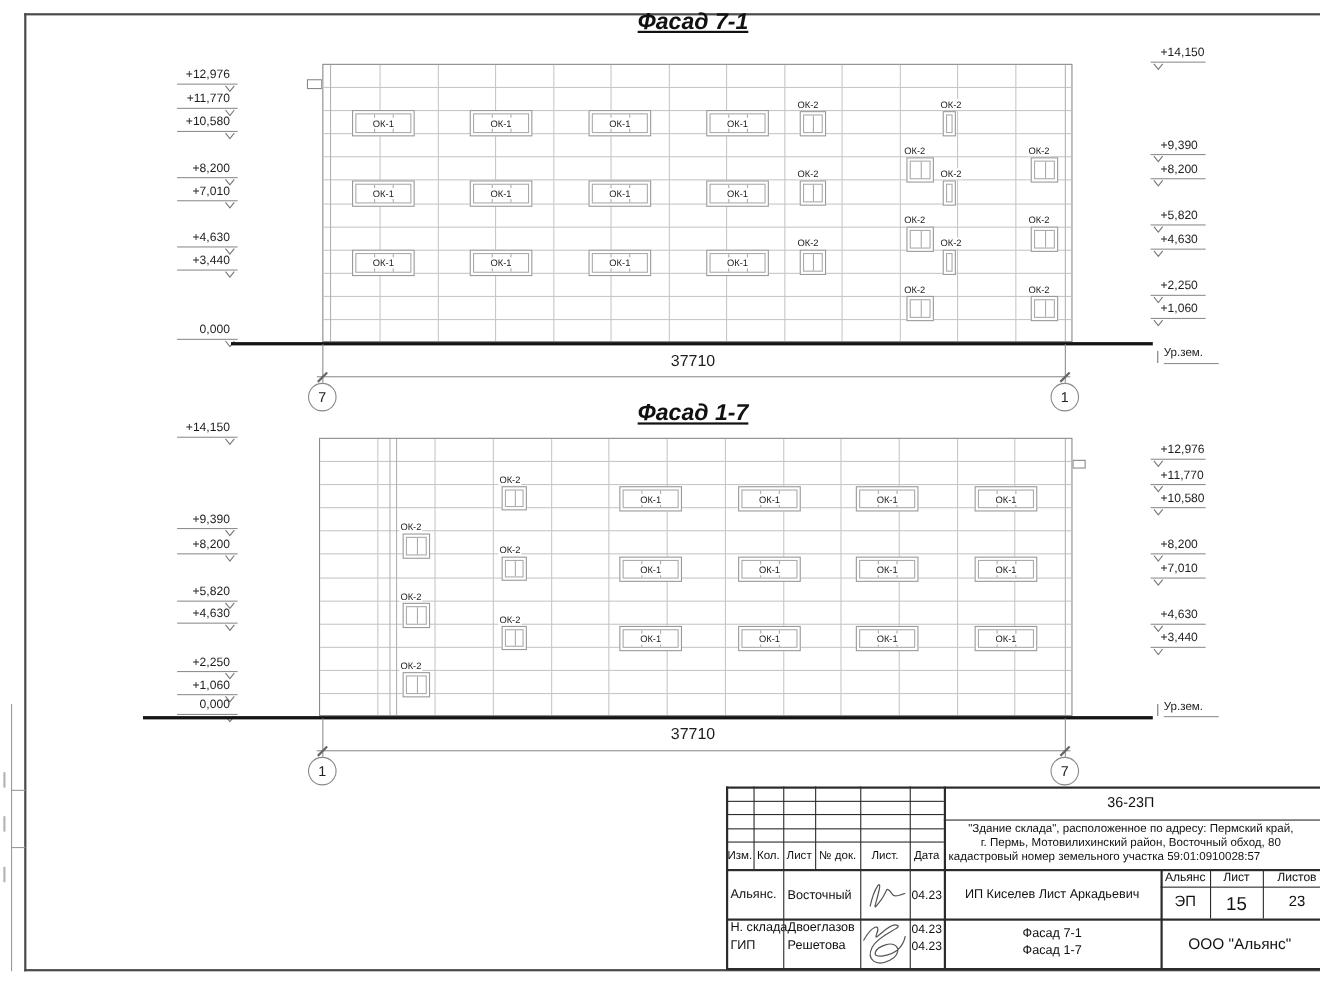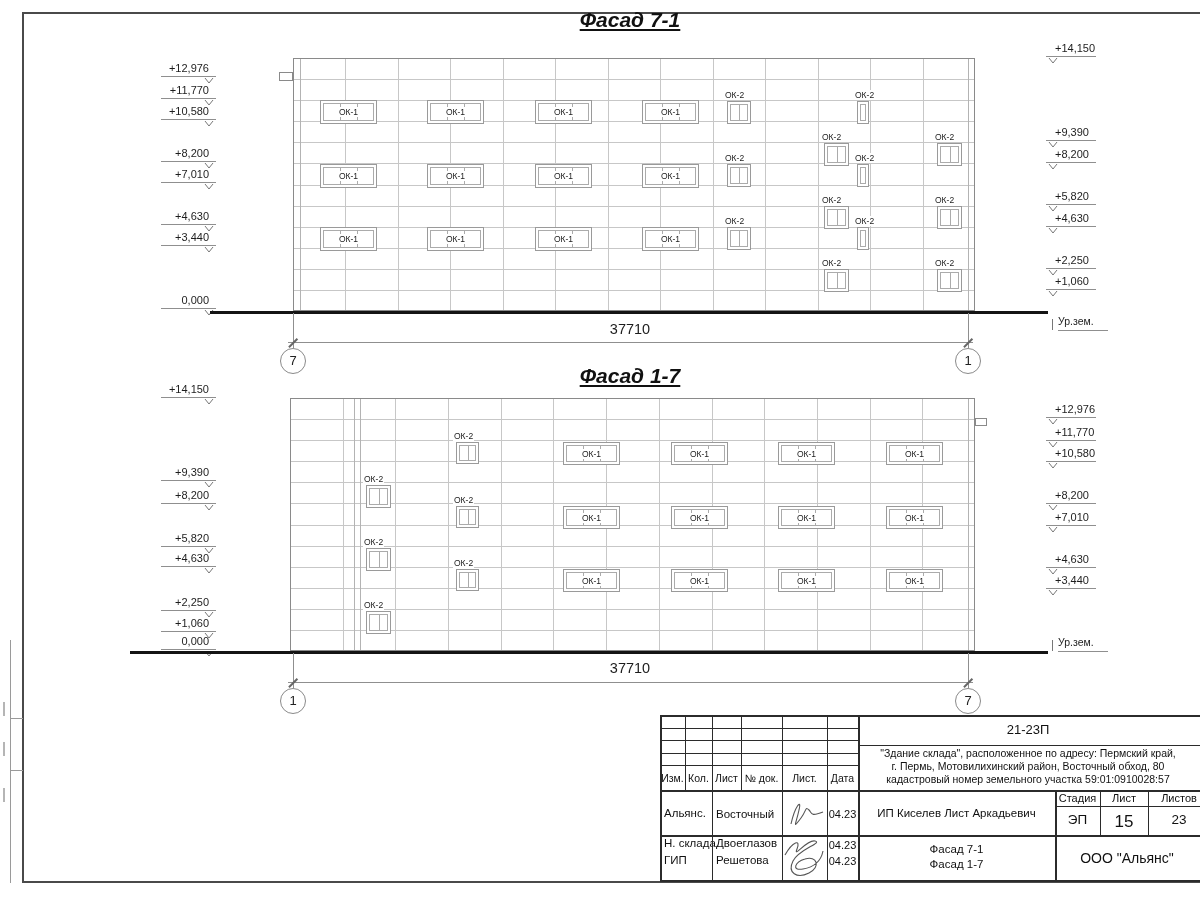--- a/index.html
+++ b/index.html
@@ -23,24 +23,24 @@
   <div class="abs" style="left:10px;top:640px;width:1px;height:243px;background:#9a9a9a;"></div>
   <div class="abs" style="left:10px;top:718px;width:13px;height:1px;background:#9a9a9a;"></div>
   <div class="abs" style="left:10px;top:770px;width:13px;height:1px;background:#9a9a9a;"></div>
   <div class="abs" style="left:3px;top:702px;width:2px;height:14px;background:#b5b5b5;"></div>
   <div class="abs" style="left:3px;top:742px;width:2px;height:14px;background:#b5b5b5;"></div>
   <div class="abs" style="left:3px;top:788px;width:2px;height:14px;background:#b5b5b5;"></div>
 
   <div class="facade-title" style="left:450px;top:8px;width:360px;">Фасад 7-1</div>
   <div class="facade-title" style="left:450px;top:364px;width:360px;">Фасад 1-7</div>
 
-  <div class="tbtxt ctr" style="left:860px;top:722px;width:336px;font-size:13px;">21-23П</div>
+  <div class="tbtxt ctr" style="left:860px;top:722px;width:336px;font-size:13px;">36-23П</div>
   <div class="tbtxt ctr" style="left:860px;top:747px;width:336px;font-size:10.5px;">"Здание склада", расположенное по адресу: Пермский край,</div>
   <div class="tbtxt ctr" style="left:860px;top:760px;width:336px;font-size:10.5px;">г. Пермь, Мотовилихинский район, Восточный обход, 80</div>
-  <div class="tbtxt ctr" style="left:860px;top:773px;width:336px;font-size:10.5px;">кадастровый номер земельного участка 59:01:0910028:57</div>
+  <div class="tbtxt ctr" style="left:836px;top:773px;width:336px;font-size:10.5px;">кадастровый номер земельного участка 59:01:0910028:57</div>
 
   <div class="tbtxt ctr" style="left:660px;top:772px;width:25px;font-size:10.5px;">Изм.</div>
   <div class="tbtxt ctr" style="left:685px;top:772px;width:27px;font-size:10.5px;">Кол.</div>
   <div class="tbtxt ctr" style="left:712px;top:772px;width:29px;font-size:10.5px;">Лист</div>
   <div class="tbtxt ctr" style="left:741px;top:772px;width:41px;font-size:10.5px;">№ док.</div>
   <div class="tbtxt ctr" style="left:782px;top:772px;width:45px;font-size:10.5px;">Лист.</div>
   <div class="tbtxt ctr" style="left:827px;top:772px;width:31px;font-size:10.5px;">Дата</div>
 
   <div class="tbtxt" style="left:664px;top:807px;font-size:11.5px;">Альянс.</div>
   <div class="tbtxt" style="left:716px;top:808px;font-size:11.5px;">Восточный</div>
@@ -49,21 +49,21 @@
   <div class="tbtxt" style="left:664px;top:837px;font-size:11.5px;">Н. склада.</div>
   <div class="tbtxt" style="left:716px;top:837px;font-size:11.5px;">Двоеглазов</div>
   <div class="tbtxt ctr" style="left:827px;top:839px;width:31px;font-size:11px;">04.23</div>
 
   <div class="tbtxt" style="left:664px;top:854px;font-size:11.5px;">ГИП</div>
   <div class="tbtxt" style="left:716px;top:854px;font-size:11.5px;">Решетова</div>
   <div class="tbtxt ctr" style="left:827px;top:855px;width:31px;font-size:11px;">04.23</div>
 
   <div class="tbtxt ctr" style="left:860px;top:807px;width:193px;font-size:11.5px;">ИП Киселев Лист Аркадьевич</div>
 
-  <div class="tbtxt ctr" style="left:1055px;top:792px;width:45px;font-size:11px;">Стадия</div>
+  <div class="tbtxt ctr" style="left:1055px;top:792px;width:45px;font-size:11px;">Альянс</div>
   <div class="tbtxt ctr" style="left:1100px;top:792px;width:48px;font-size:11px;">Лист</div>
   <div class="tbtxt ctr" style="left:1148px;top:792px;width:62px;font-size:11px;">Листов</div>
   <div class="tbtxt ctr" style="left:1055px;top:812px;width:45px;font-size:13.5px;">ЭП</div>
   <div class="tbtxt ctr" style="left:1100px;top:812px;width:48px;font-size:17px;">15</div>
   <div class="tbtxt ctr" style="left:1148px;top:812px;width:62px;font-size:13.5px;">23</div>
 
   <div class="tbtxt ctr" style="left:860px;top:843px;width:193px;font-size:11.5px;">Фасад 7-1</div>
   <div class="tbtxt ctr" style="left:860px;top:858px;width:193px;font-size:11.5px;">Фасад 1-7</div>
   <div class="tbtxt ctr" style="left:1057px;top:850px;width:140px;font-size:14px;">ООО "Альянс"</div>
 

